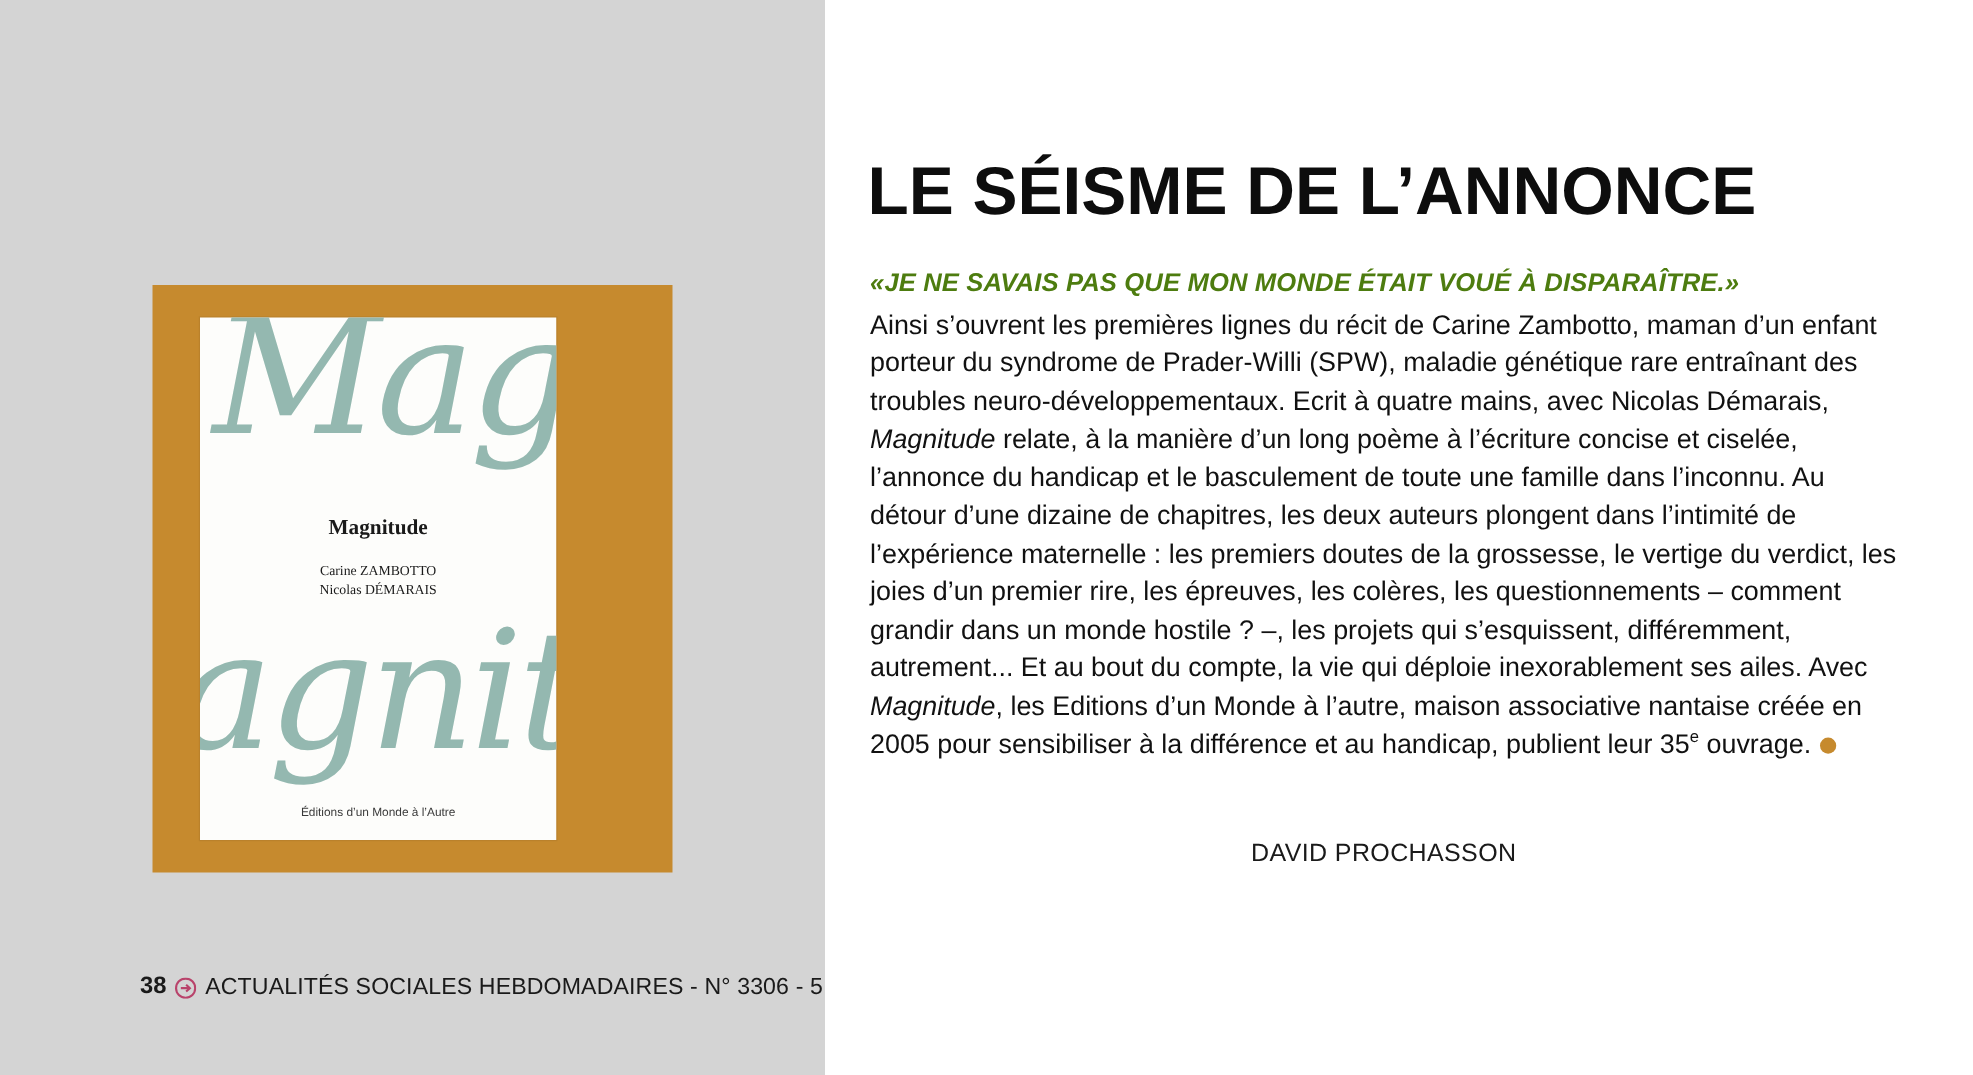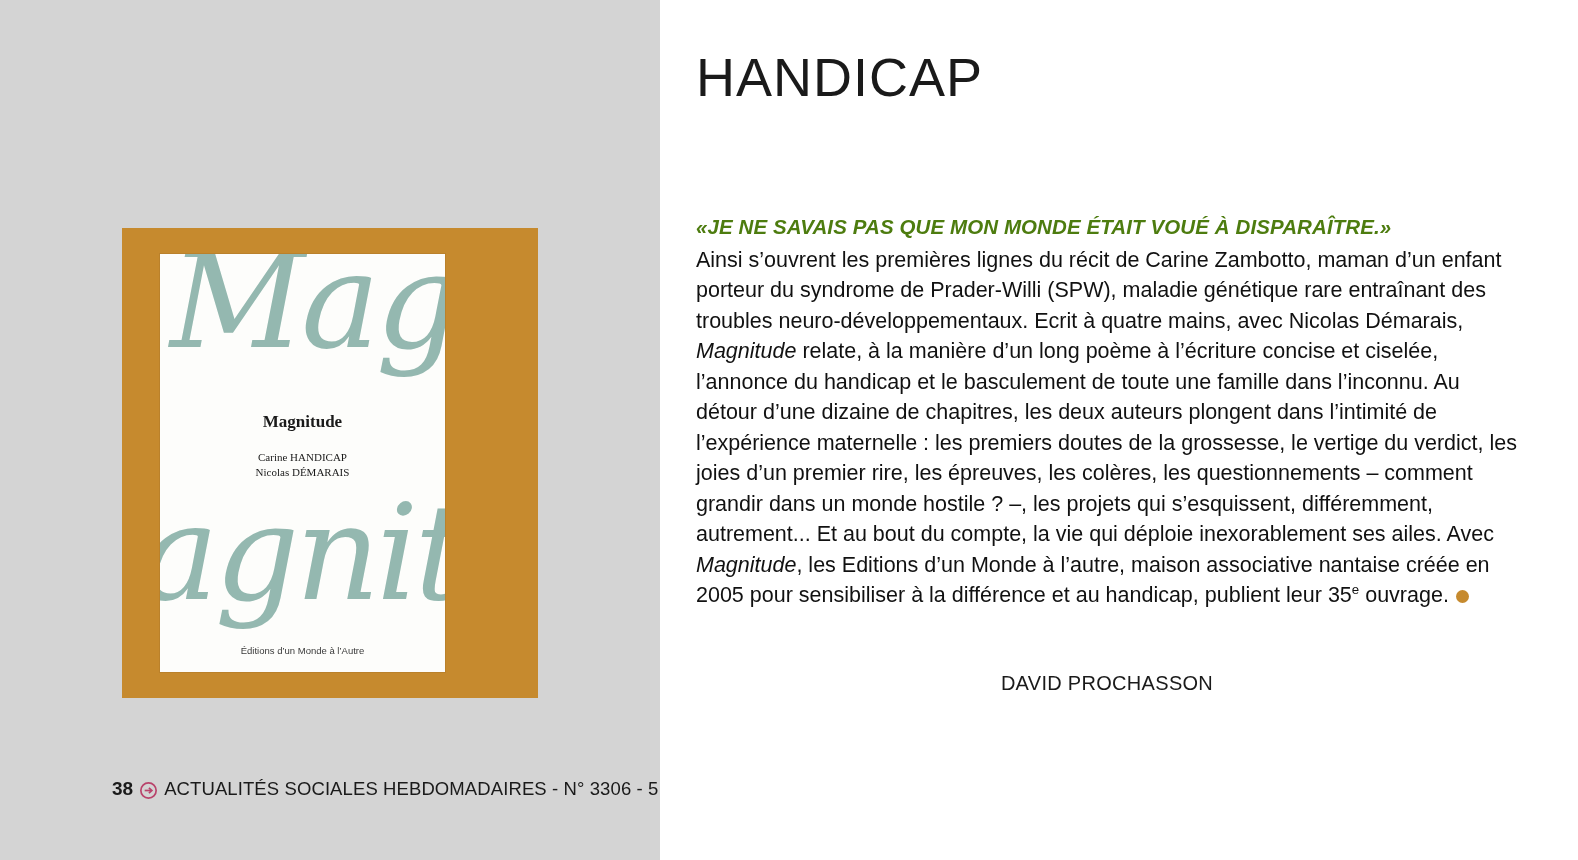--- a/index.html
+++ b/index.html
@@ -189,42 +189,42 @@
 <div class="page">
 
   <div class="left-col">
 
 
     <div class="book-block">
       <div class="book-cover">
         <div class="script-top">Magn</div>
         <div class="script-bottom">agnitu</div>
         <div class="cover-title">Magnitude</div>
-        <div class="cover-authors" style="white-space:pre-line;">Carine HANDICAP
+        <div class="cover-authors" style="white-space:pre-line;">Carine ZAMBOTTO
 Nicolas DÉMARAIS</div>
         <div class="cover-pub">Éditions d’un Monde à l’Autre</div>
       </div>
     </div>
 
     <div class="footer">
       <span class="footer-page">38</span>
       <span class="footer-arrow">
         <svg width="17" height="17" viewBox="0 0 20 20">
           <circle cx="10" cy="10" r="9" fill="none" stroke="#b9436b" stroke-width="2"></circle>
           <path d="M5.5 10 H13" stroke="#b9436b" stroke-width="2" fill="none"></path>
           <path d="M10.5 6.8 L14 10 L10.5 13.2" fill="none" stroke="#b9436b" stroke-width="2"></path>
         </svg>
       </span>
       <span class="footer-text">ACTUALITÉS SOCIALES HEBDOMADAIRES - N° 3306 - 5 MAI 2023</span>
     </div>
   </div>
 
   <div class="right-col">
 
-    <div class="rubrique">HANDICAP</div>
+    <div class="headline">LE SÉISME DE L’ANNONCE</div>
 
     <div class="body-wrap">
       <p class="chapeau">«JE NE SAVAIS PAS QUE MON MONDE ÉTAIT VOUÉ À DISPARAÎTRE.»</p>
       <div class="body-text">
         <span>Ainsi s’ouvrent les premières lignes du récit de Carine Zambotto, maman d’un enfant porteur du syndrome de Prader-Willi (SPW), maladie génétique rare entraînant des troubles neuro-développementaux. Ecrit à quatre mains, avec Nicolas Démarais, </span><em>Magnitude</em><span> relate, à la manière d’un long poème à l’écriture concise et ciselée, l’annonce du handicap et le basculement de toute une famille dans l’inconnu. Au détour d’une dizaine de chapitres, les deux auteurs plongent dans l’intimité de l’expérience maternelle : les premiers doutes de la grossesse, le vertige du verdict, les joies d’un premier rire, les épreuves, les colères, les questionnements – comment grandir dans un monde hostile ? –, les projets qui s’esquissent, différemment, autrement... Et au bout du compte, la vie qui déploie inexorablement ses ailes. Avec </span><em>Magnitude</em><span>, les Editions d’un Monde à l’autre, maison associative nantaise créée en 2005 pour sensibiliser à la différence et au handicap, publient leur 35</span><sup class="ord">e</sup><span> ouvrage.</span><span class="enddot"></span>
       </div>
     </div>
 
     <div class="signature">DAVID PROCHASSON</div>
   </div>

